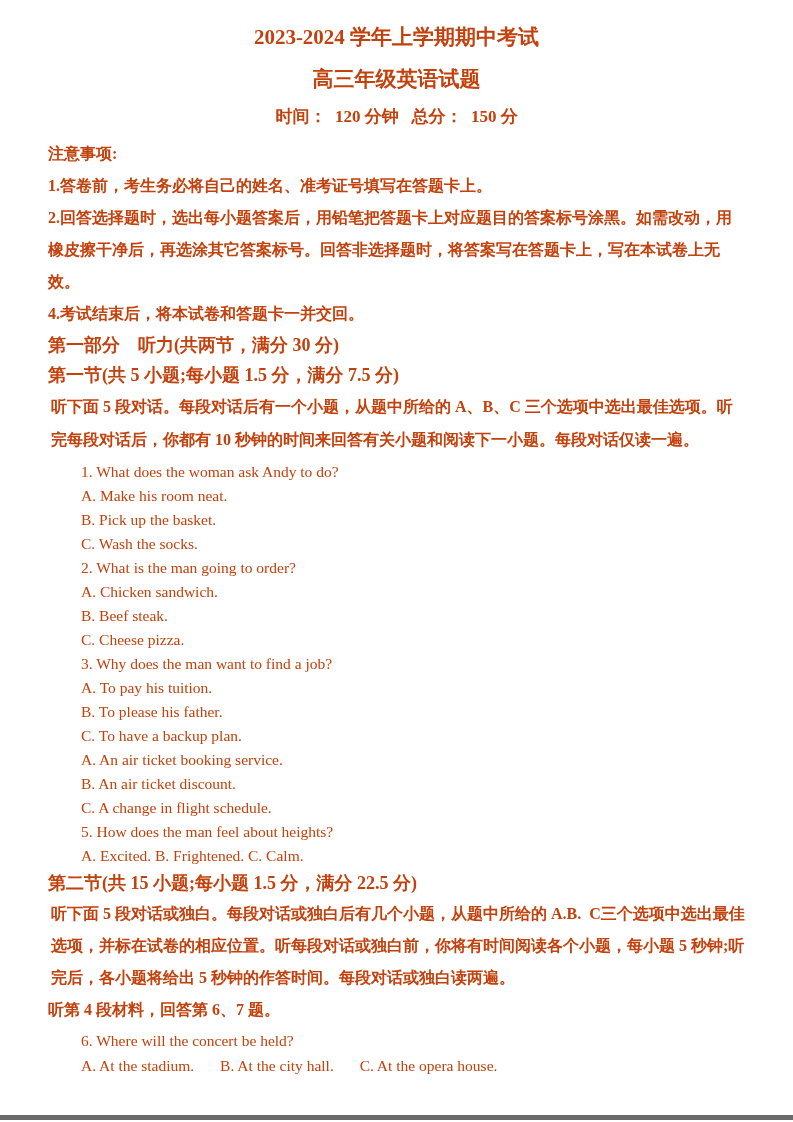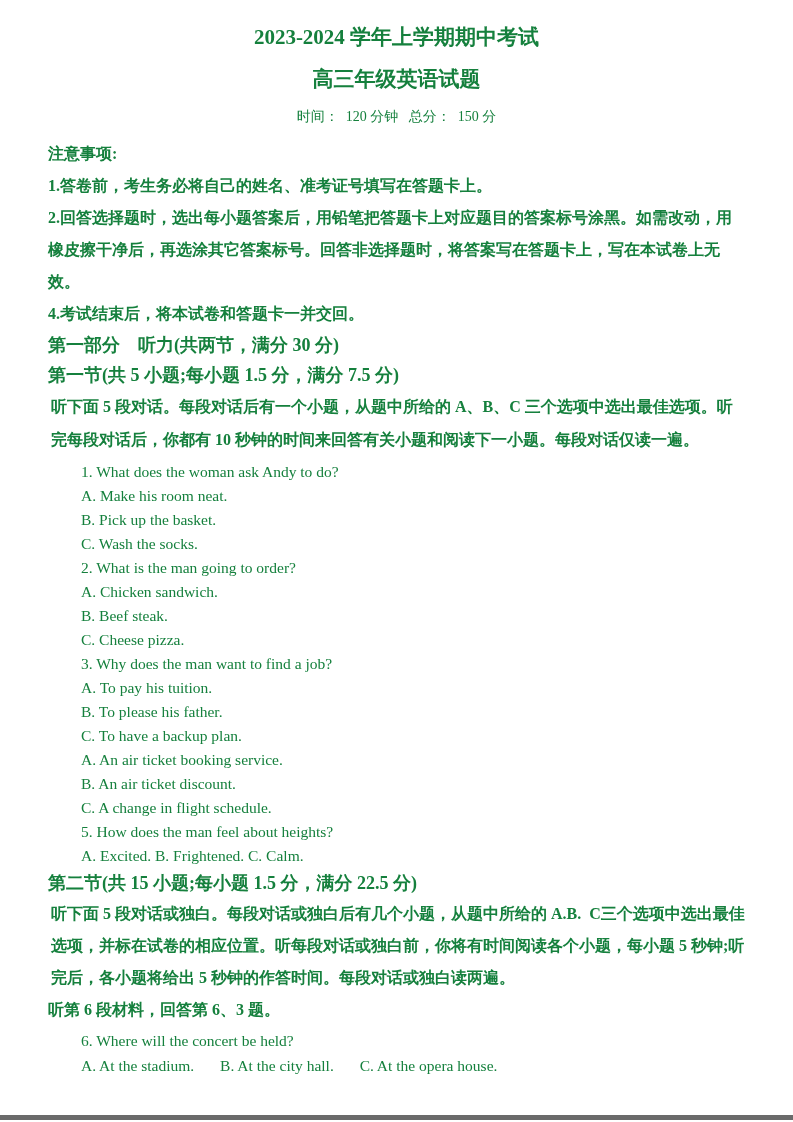--- a/index.html
+++ b/index.html
@@ -1,28 +1,28 @@
 <!DOCTYPE html>
 <html><head>
 <meta charset="utf-8">
 <style>
   html,body{margin:0;padding:0;background:#ffffff;}
   .page{
     position:relative;
     width:793px;height:1122px;
-    background:#ffffff;color:#15803d;
+    background:#ffffff;color:#c2410c;
     box-sizing:border-box;
     padding:22px 48px 0 48px;
     overflow:hidden;
     font-family:"Liberation Serif","DejaVu Serif",serif;
   }
   .center{text-align:center;font-weight:bold;}
   .t1{font-size:21px;line-height:30px;}
   .t2{font-size:21px;line-height:30px;margin-top:12px;}
-  .meta{font-size:14px;line-height:26px;margin-top:10px;white-space:pre;font-weight:normal;}
+  .meta{font-size:17px;line-height:26px;margin-top:10px;white-space:pre;font-weight:bold;}
   .cn{font-weight:bold;font-size:16px;line-height:32px;white-space:pre-wrap;}
   .cn-heading{margin-top:8px;}
   .part-heading{font-size:18px;line-height:30px;}
   .sec-heading{font-size:18px;line-height:30px;}
   .inst{line-height:33px;padding-left:3px;}
   .inst2{line-height:32px;padding-left:3px;margin-top:0;}
   .en{font-size:15.5px;line-height:24px;margin-left:33px;}
   .en-block{margin-top:4px;}
   .q6-block{margin-top:2px;}
   .q6-block .line{line-height:25px;}
@@ -66,21 +66,21 @@
     <div class="line">A. An air ticket booking service.</div>
     <div class="line">B. An air ticket discount.</div>
     <div class="line">C. A change in flight schedule.</div>
 
     <div class="line">5. How does the man feel about heights?</div>
     <div class="line">A. Excited. B. Frightened. C. Calm.</div>
   </div>
 
   <div class="cn sec-heading">第二节(共 15 小题;每小题 1.5 分，满分 22.5 分)</div>
   <div class="cn inst2">听下面 5 段对话或独白。每段对话或独白后有几个小题，从题中所给的 A.B.  C三个选项中选出最佳选项，并标在试卷的相应位置。听每段对话或独白前，你将有时间阅读各个小题，每小题 5 秒钟;听完后，各小题将给出 5 秒钟的作答时间。每段对话或独白读两遍。</div>
-  <div class="cn">听第 6 段材料，回答第 6、3 题。</div>
+  <div class="cn">听第 4 段材料，回答第 6、7 题。</div>
 
   <div class="en q6-block">
     <div class="line">6. Where will the concert be held?</div>
     <div class="line q6-opts">
       <span>A. At the stadium.</span>
       <span>B. At the city hall.</span>
       <span>C. At the opera house.</span>
     </div>
   </div>
 

